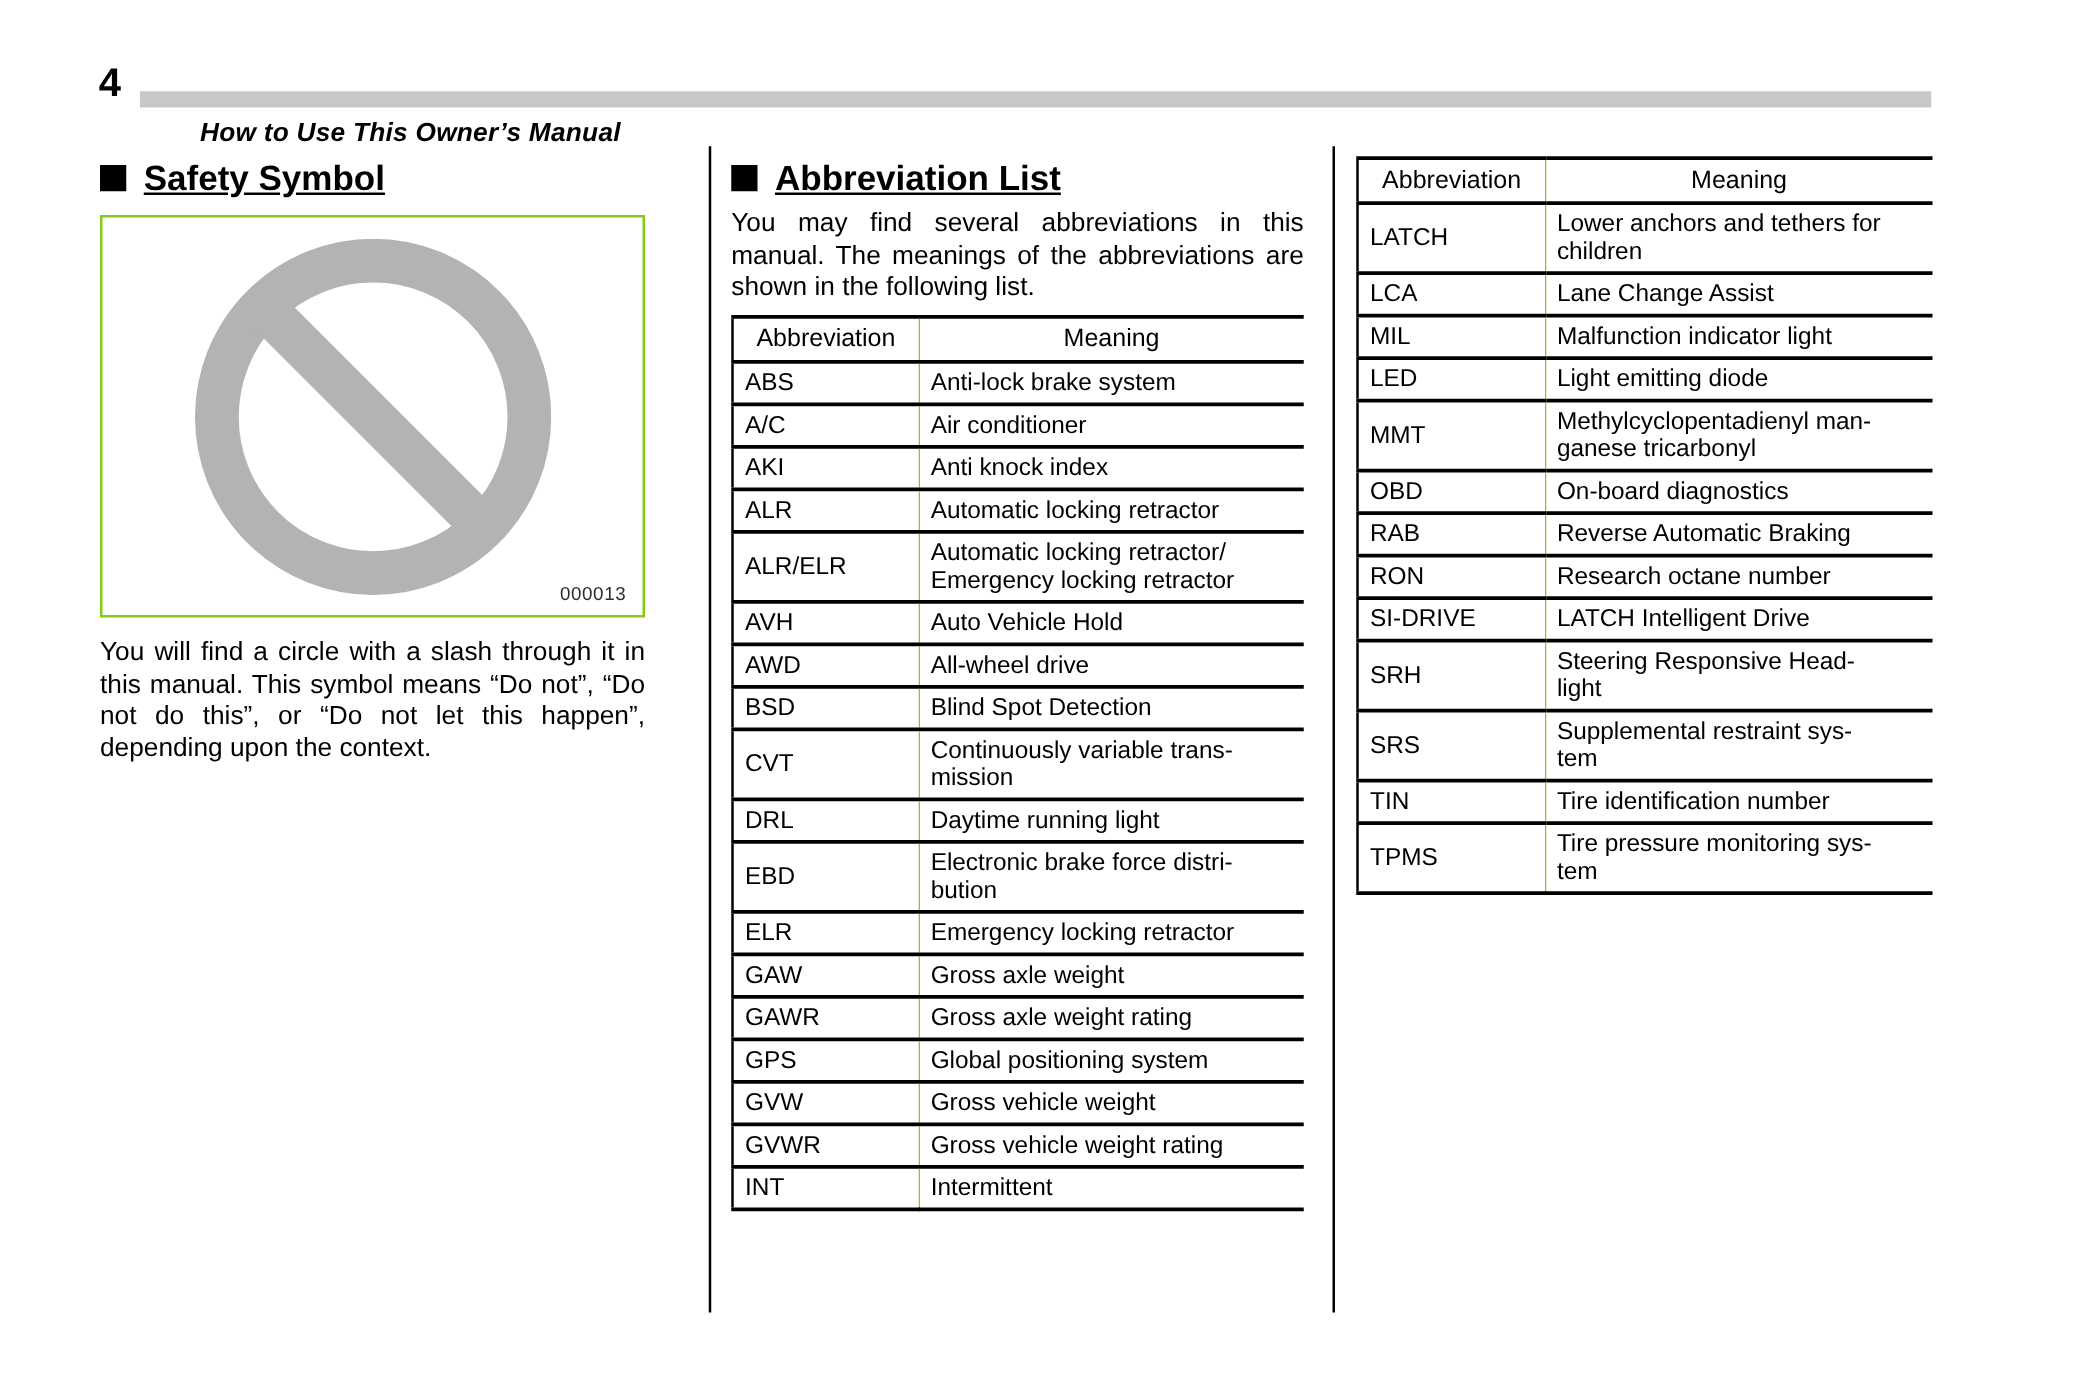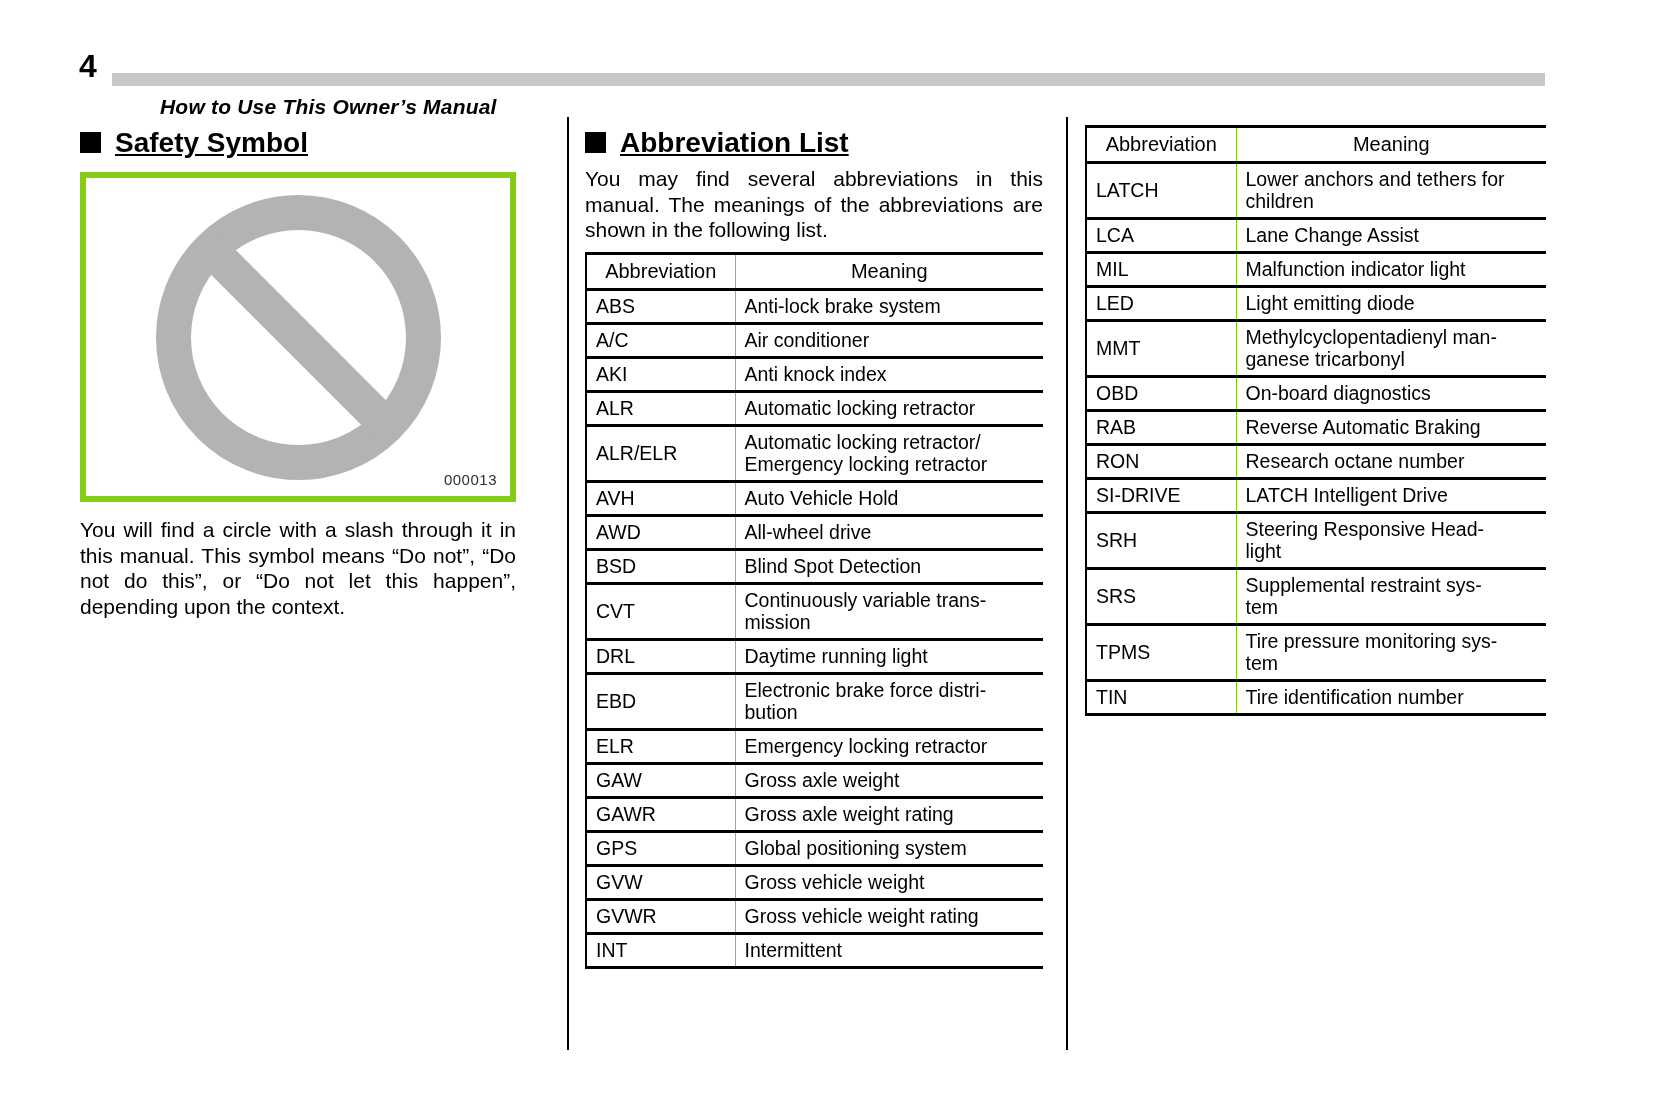--- a/index.html
+++ b/index.html
@@ -21,21 +21,21 @@
   #divider2 { left:1066px; }
   
   #leftcol  { position:absolute; left:80px;   top:126px; width:436px; }
   #midcol   { position:absolute; left:585px;  top:126px; width:458px; }
   #rightcol { position:absolute; left:1085px; top:125px; width:461px; }
   
   .section-heading { display:flex; align-items:center; gap:14px; font-size:28px; font-weight:bold; line-height:33px;text-decoration:underline; }
   .sq { width:21px; height:21px; background:#000; flex:none; }
   
   .figure-box {
-    margin-top:13px; height:318px; border:6px solid #84cc16; position:relative;
+    margin-top:13px; height:318px; border:2px solid #84cc16; position:relative;
     display:flex; align-items:center; justify-content:center; background:#fff;
   }
   .figure-caption {
     position:absolute; right:13px; bottom:8px; font-size:15px; color:#2e2e2e; letter-spacing:.5px;
   }
   
   .bodytext { margin-top:15px; font-size:21px; line-height:25.5px; text-align:justify; }
   .intro    { margin-top:7px;  font-size:21px; line-height:25.5px; text-align:justify; }
   
   table.abbr-table {
@@ -228,25 +228,25 @@
             <td>SRH</td>
             <td class="meaning">Steering Responsive Head-
 light</td>
           </tr>
           <tr>
             <td>SRS</td>
             <td class="meaning">Supplemental restraint sys-
 tem</td>
           </tr>
           <tr>
+            <td>TIN</td>
+            <td class="meaning">Tire identification number</td>
+          </tr>
+          <tr>
             <td>TPMS</td>
             <td class="meaning">Tire pressure monitoring sys-
 tem</td>
           </tr>
-          <tr>
-            <td>TIN</td>
-            <td class="meaning">Tire identification number</td>
-          </tr>
         </tbody>
     </table>
   </div>
 
 </div>
 
 </body></html>

